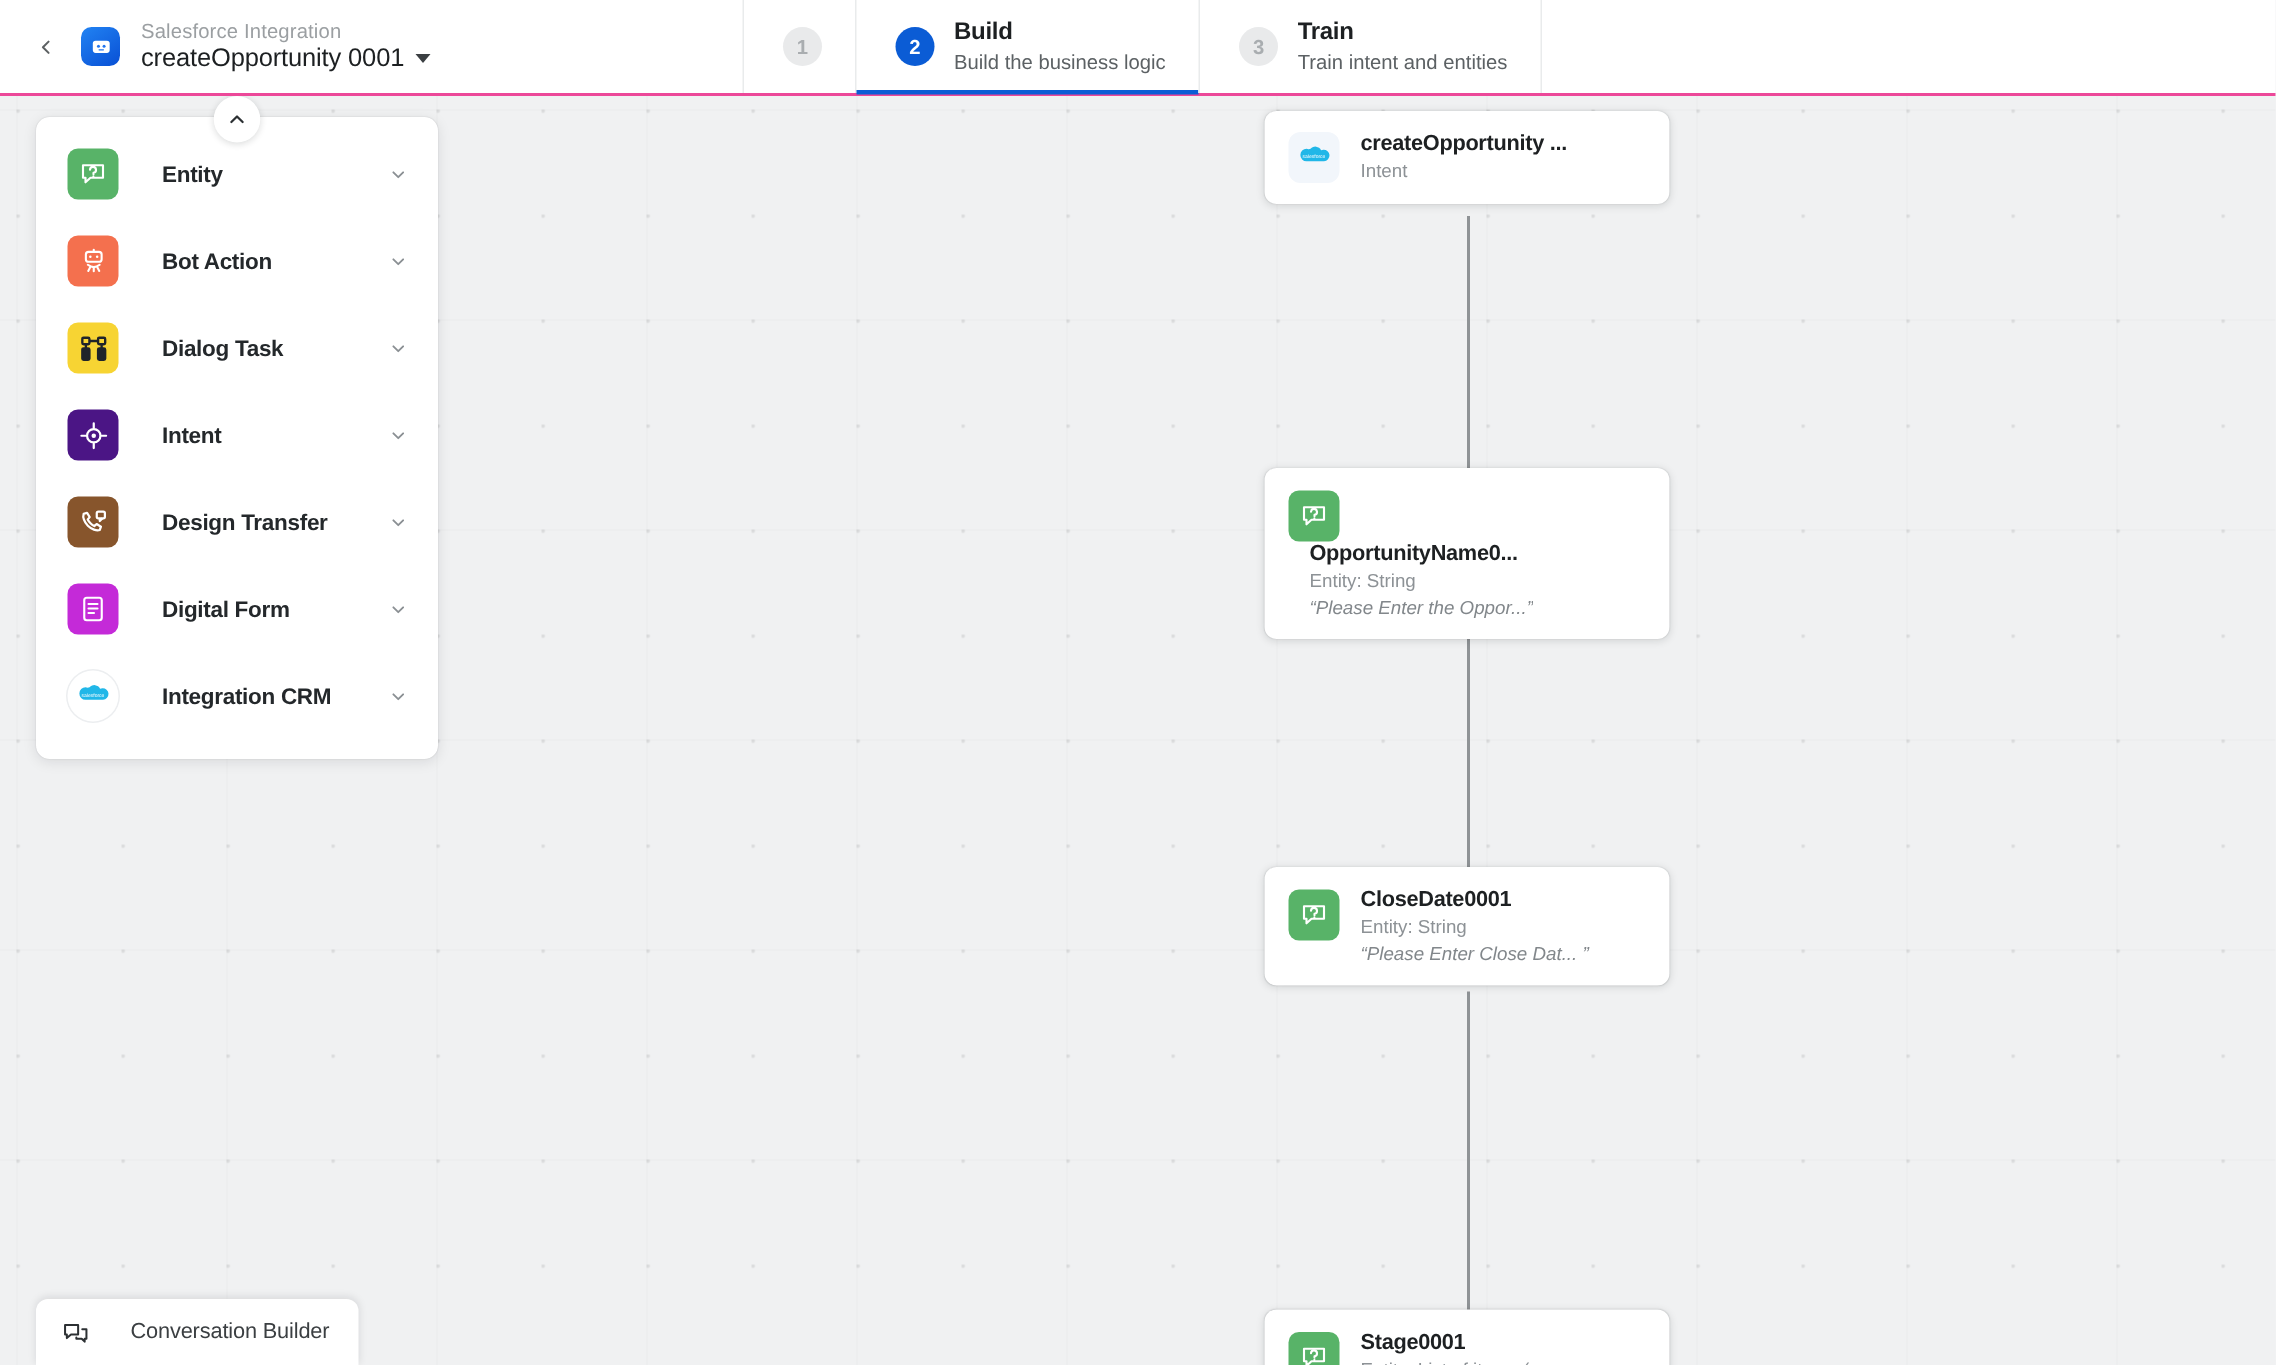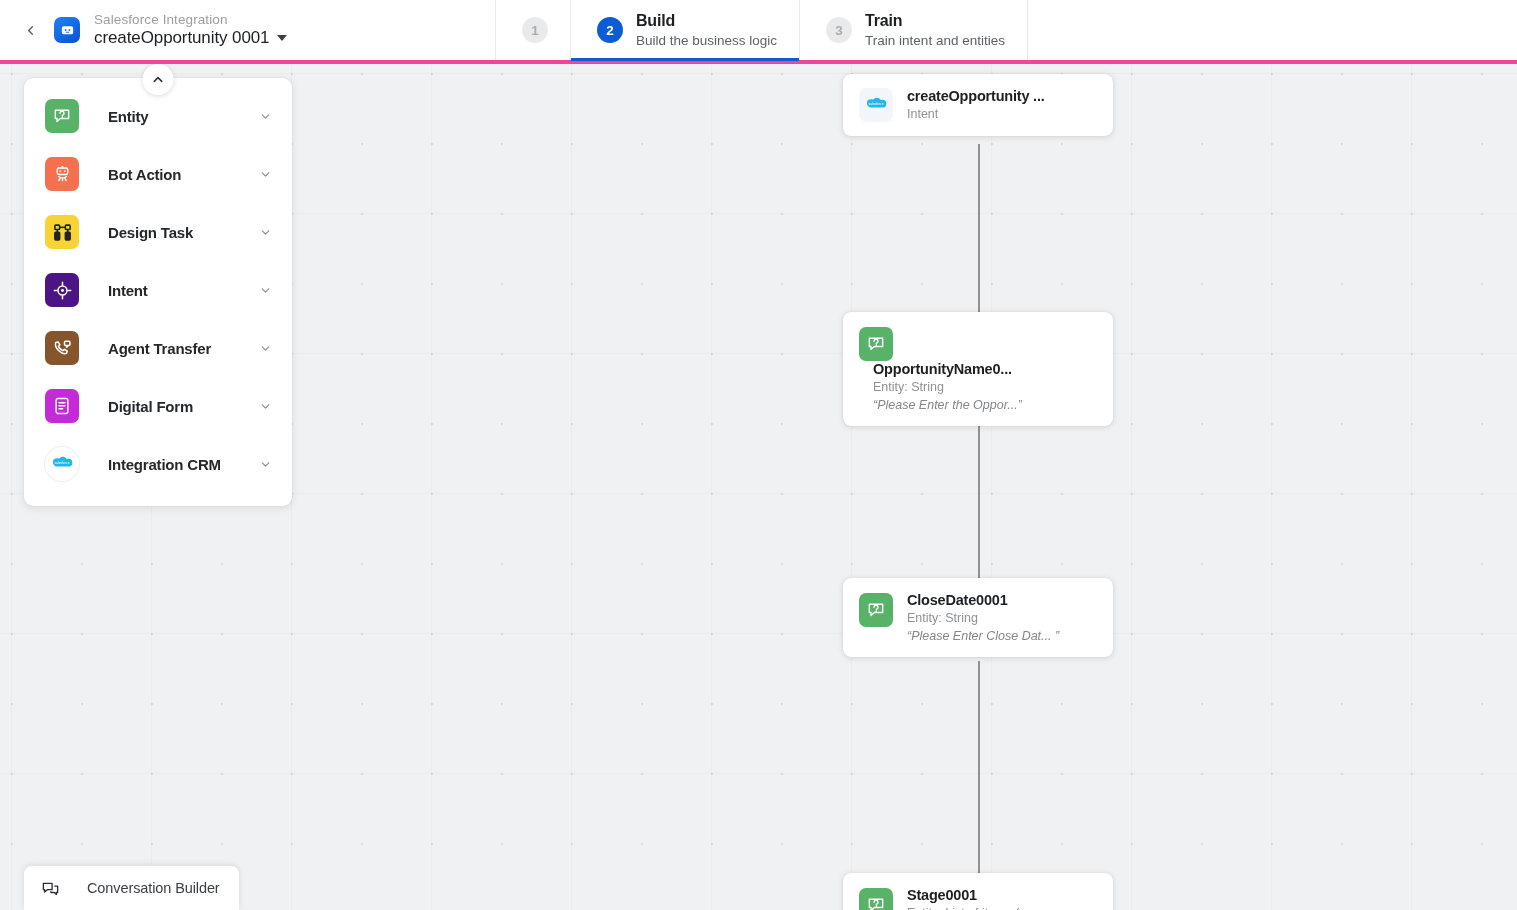--- a/index.html
+++ b/index.html
@@ -12,21 +12,21 @@
     background: #f3f4f5;
   }
 
   
   .header {
     position: absolute;
     top: 0; left: 0;
     width: 1517px;
     height: 64px;
     background: #ffffff;
-    border-bottom: 4px solid #ec4899;
+    border-bottom: 2px solid #ec4899;
     display: flex;
     align-items: stretch;
     z-index: 40;
   }
 
   .hdr-left {
     display: flex;
     align-items: center;
     width: 495px;
     flex: 0 0 495px;
@@ -377,21 +377,21 @@
           <div class="pal-icon" style="background:#f7d433">
             <svg width="21" height="21" viewBox="0 0 24 24" fill="none" stroke="#20242a" stroke-width="1.8">
               <rect x="3.3" y="3.6" width="5.4" height="5" rx="1"></rect>
               <rect x="15.3" y="3.6" width="5.4" height="5" rx="1"></rect>
               <path d="M8.7 6.1h6.6"></path>
               <path d="M6 8.6v3.1M18 8.6v3.1"></path>
               <rect x="3.3" y="11.7" width="5.4" height="8.7" rx="1" fill="#20242a"></rect>
               <rect x="15.3" y="11.7" width="5.4" height="8.7" rx="1" fill="#20242a"></rect>
             </svg>
           </div>
-          <div class="pal-label">Design Task</div>
+          <div class="pal-label">Dialog Task</div>
           <div class="pal-chev">
             <svg width="13" height="13" viewBox="0 0 24 24" fill="none" stroke="currentColor" stroke-width="2.3" stroke-linecap="round" stroke-linejoin="round">
               <polyline points="6 9 12 15 18 9"></polyline>
             </svg>
           </div>
         </div>
         <div class="pal-row">
           <div class="pal-icon" style="background:#4b1585">
             <svg width="21" height="21" viewBox="0 0 24 24" fill="none" stroke="#ffffff" stroke-width="1.7" stroke-linecap="round">
               <circle cx="12" cy="12" r="5.1"></circle>
@@ -407,21 +407,21 @@
           </div>
         </div>
         <div class="pal-row">
           <div class="pal-icon" style="background:#87552c">
             <svg width="21" height="21" viewBox="0 0 24 24" fill="none" stroke="#ffffff" stroke-width="1.7" stroke-linejoin="round">
               <path d="M4.3 5.2c-.9 2.4.5 6.4 3.2 9.1s6.7 4.1 9.1 3.2l.9-2.5-3.3-2-1.8 1.5c-1-.5-2-1.2-2.9-2.1s-1.6-1.9-2.1-2.9l1.5-1.8-2-3.3z"></path>
               <rect x="14.3" y="3.6" width="6.2" height="5" rx="1.2"></rect>
               <path d="M16.6 8.6v2.1l2.1-2.1"></path>
             </svg>
           </div>
-          <div class="pal-label">Agent Transfer</div>
+          <div class="pal-label">Design Transfer</div>
           <div class="pal-chev">
             <svg width="13" height="13" viewBox="0 0 24 24" fill="none" stroke="currentColor" stroke-width="2.3" stroke-linecap="round" stroke-linejoin="round">
               <polyline points="6 9 12 15 18 9"></polyline>
             </svg>
           </div>
         </div>
         <div class="pal-row">
           <div class="pal-icon" style="background:#c42ad8">
             <svg width="20" height="20" viewBox="0 0 24 24" fill="none" stroke="#ffffff" stroke-width="1.7" stroke-linecap="round" stroke-linejoin="round">
               <rect x="5" y="3" width="14" height="18" rx="2"></rect>

